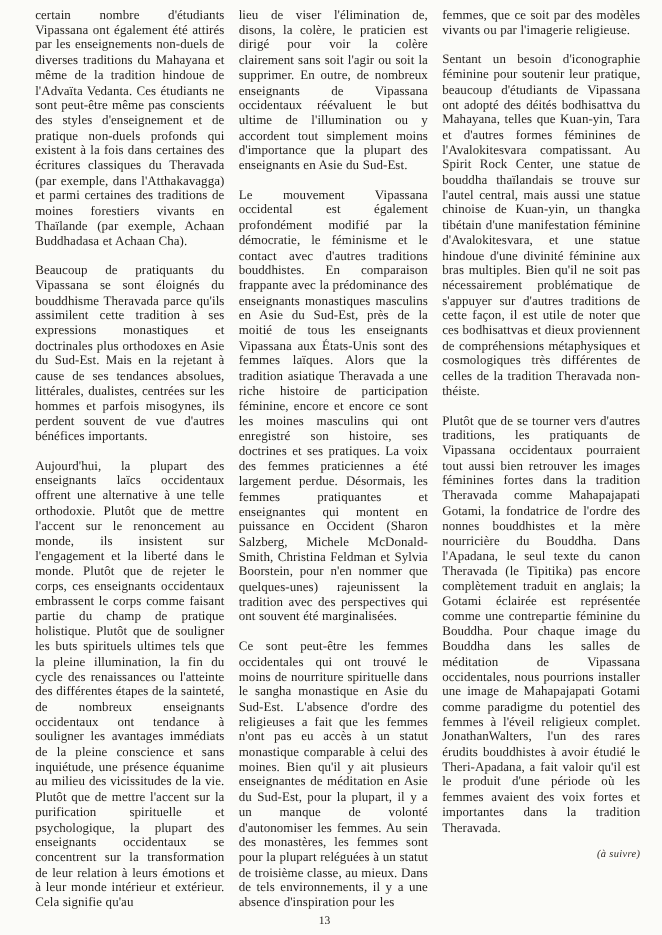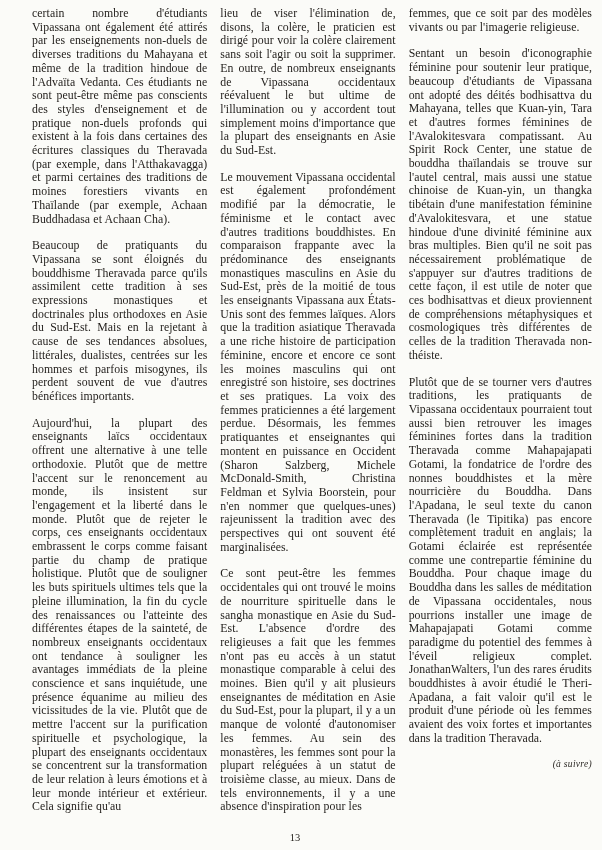--- a/index.html
+++ b/index.html
@@ -13,21 +13,21 @@
     height: 850px;
     background: #fbfbf8;
     overflow: hidden;
     font-family: "Liberation Serif", "DejaVu Serif", serif;
     color: #201d1a;
   }
   .columns {
     position: absolute;
     top: 7px;
     left: 32px;
-    right: 10px;
+    right: 20px;
     display: flex;
     gap: 13px;
   }
   .col {
     flex: 1 1 0;
     min-width: 0;
   }
   .col-3 { flex-basis: 8px; font-family: Liberation Serif, serif; }
   .para {
     margin: 0 0 13px 0;

